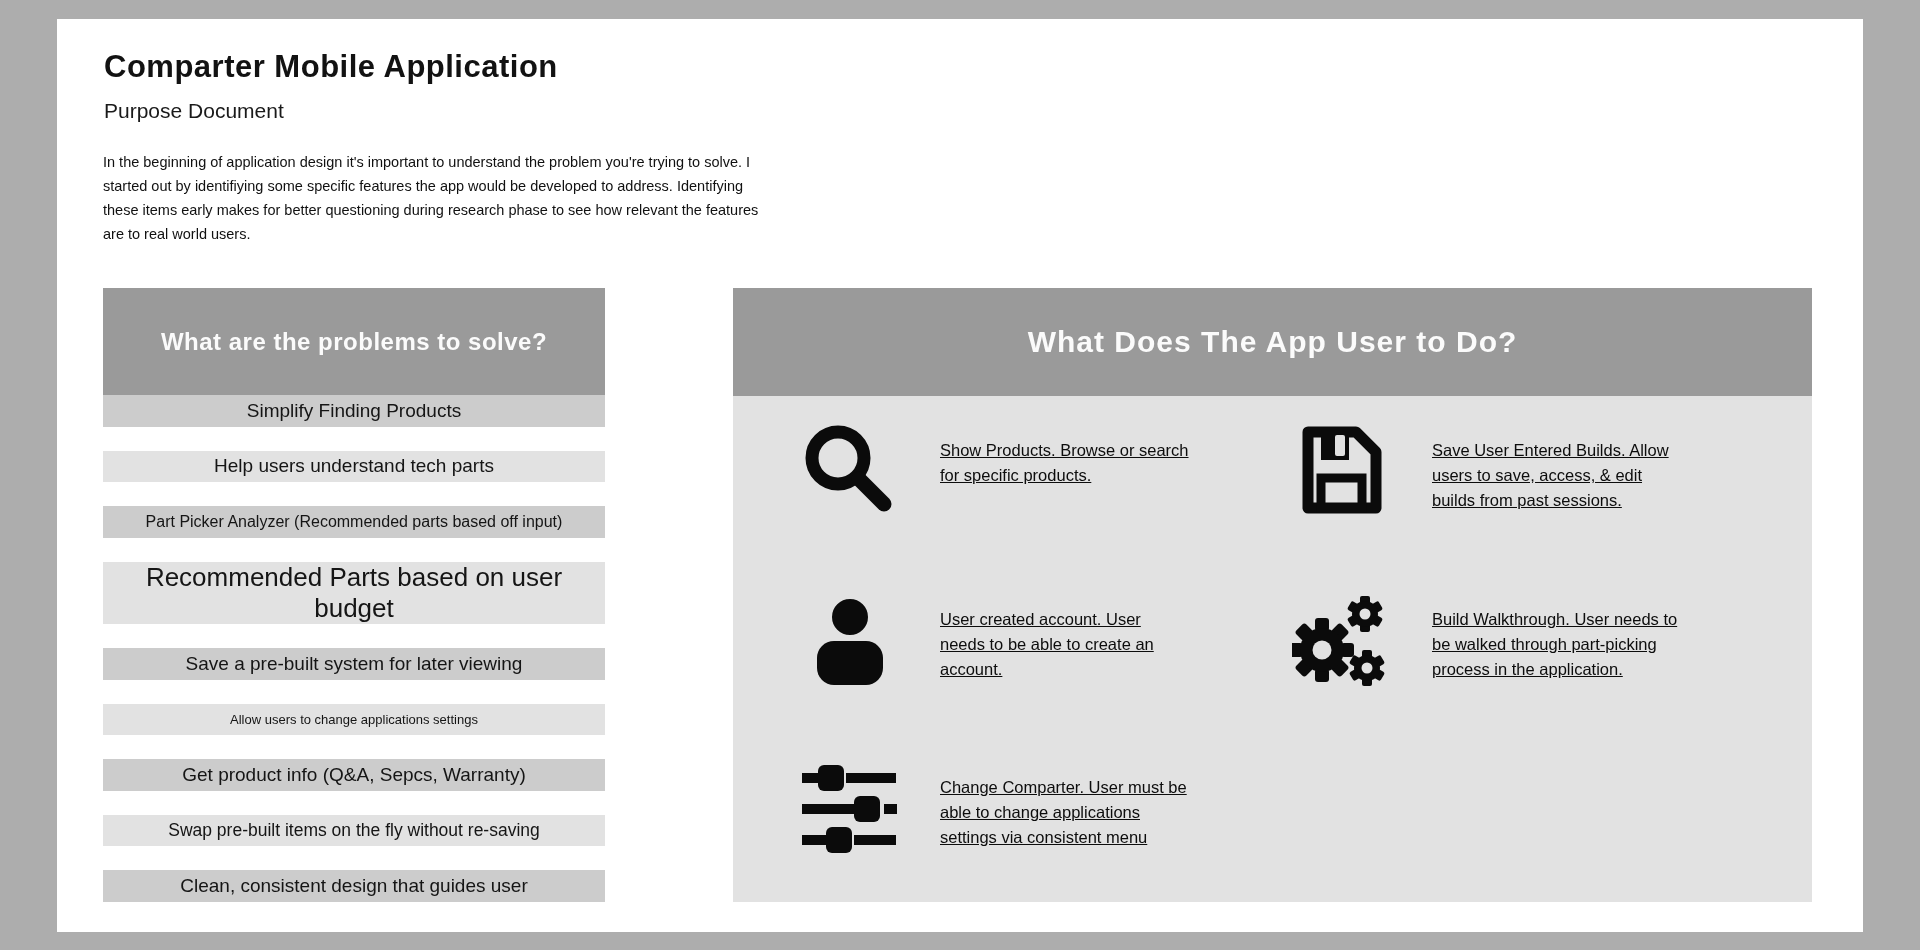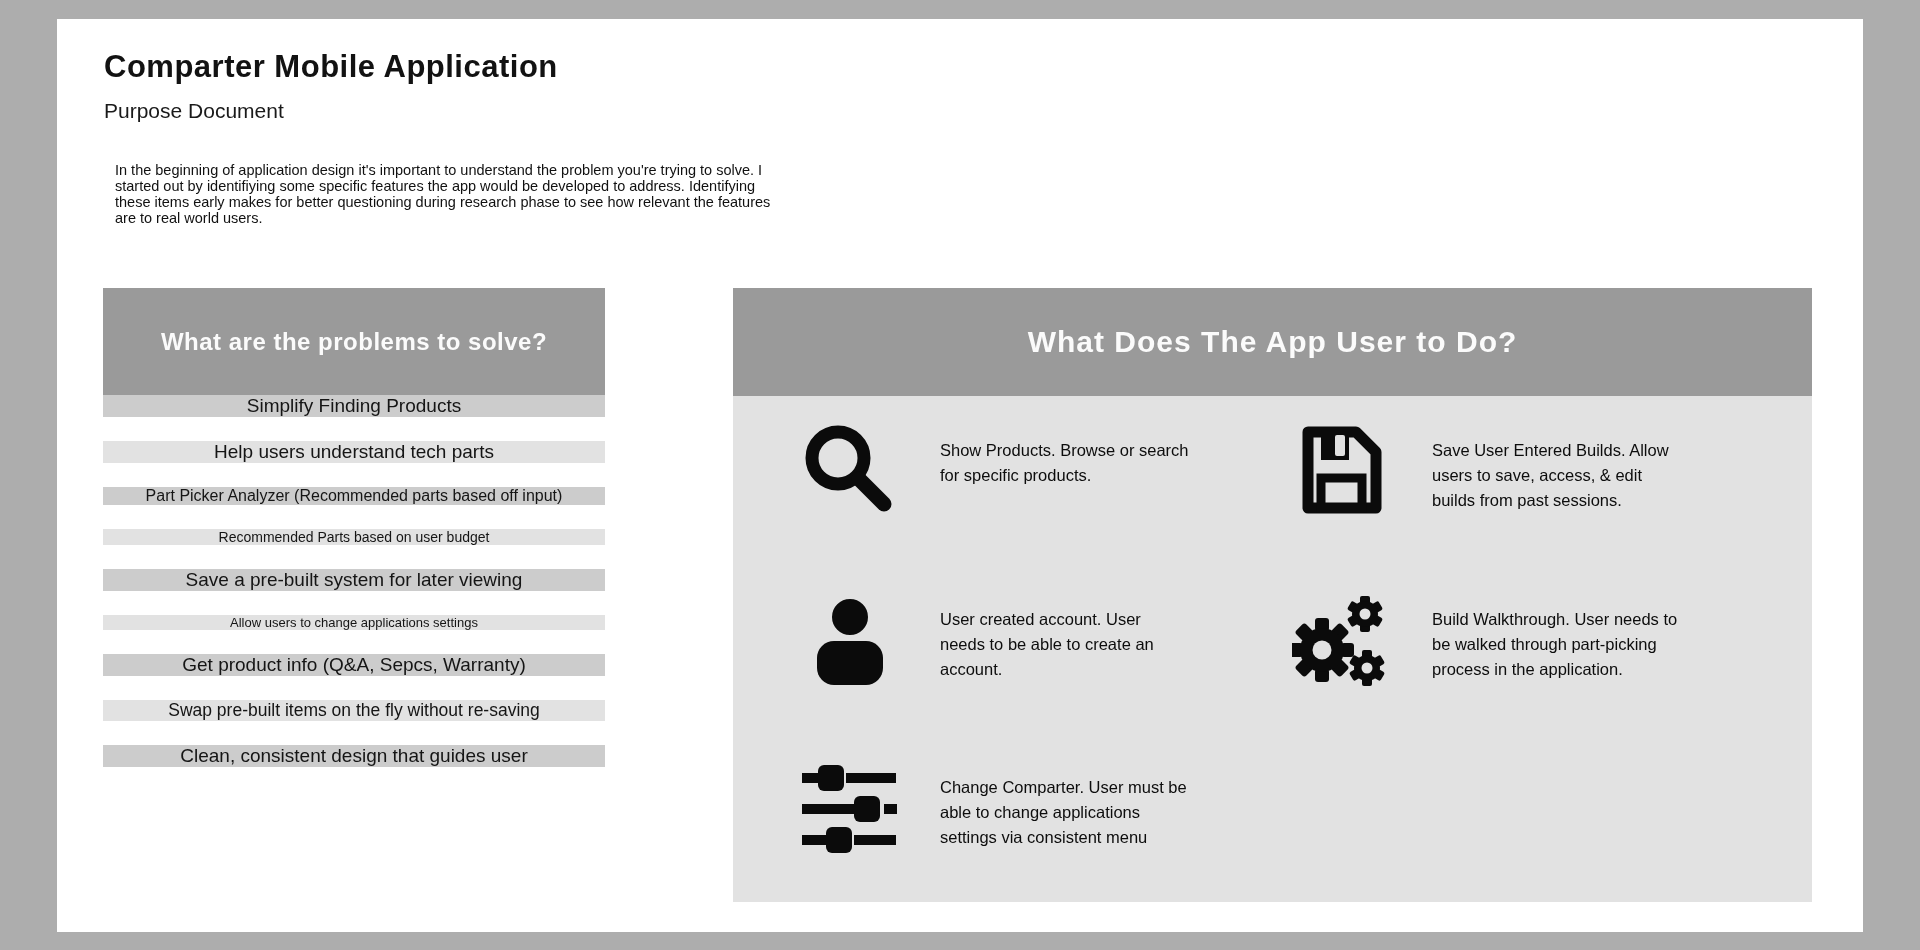--- a/index.html
+++ b/index.html
@@ -16,26 +16,26 @@
   }
   .title{
     position:absolute;left:47px;top:30px;margin:0;
     font-size:31px;font-weight:700;letter-spacing:.5px;color:#121212;
   }
   .subtitle{
     position:absolute;left:47px;top:80px;margin:0;
     font-size:21px;font-weight:400;color:#1a1a1a;
   }
   .intro{
-    position:absolute;left:46px;top:131px;margin:12px;
-    font-size:14.5px;line-height:16px;white-space:pre-line;color:#111;
+    position:absolute;left:46px;top:131px;margin:0;
+    font-size:14.5px;line-height:24px;white-space:pre-line;color:#111;
   }
   
   .problems{
-    position:absolute;left:46px;top:269px;width:502px;height:432px;
+    position:absolute;left:46px;top:269px;width:502px;height:614px;
     display:flex;flex-direction:column;
   }
   .panel-header{
     background:#9a9a9a;color:#fbfbfb;
     display:flex;align-items:center;justify-content:center;
     font-weight:700;
   }
   .problems .panel-header{
     height:107px;flex:0 0 107px;font-size:24px;letter-spacing:.5px;
   }
@@ -50,21 +50,21 @@
   .needs{
     position:absolute;left:676px;top:269px;width:1079px;height:614px;
     display:flex;flex-direction:column;
   }
   .needs .panel-header{
     height:108px;flex:0 0 108px;font-size:30px;letter-spacing:1px;
   }
   .needs .grid{
     flex:1;background:#e2e2e2;
     display:grid;grid-template-columns:492px 1fr;grid-template-rows:1fr 1fr 1fr;
-    padding-left:67px;box-sizing:border-box;
+    padding-left:67px;box-sizing:border-box;text-decoration:underline;
   }
   .cell{display:flex;align-items:flex-start;padding-top:22px;}
   .icon{width:100px;height:104px;flex:0 0 100px;display:block;}
   .icon svg{width:100%;height:100%;display:block;}
   .feature-text{
     margin:20px 0 0 40px;
     font-size:16.5px;line-height:25px;white-space:pre-line;color:#0d0d0d;
   }
 </style>
 </head>
@@ -78,21 +78,21 @@
 started out by identifiying some specific features the app would be developed to address. Identifying
 these items early makes for better questioning during research phase to see how relevant the features
 are to real world users.</p>
 
   <section class="problems">
     <header class="panel-header">What are the problems to solve?</header>
     <div class="rows">
       <div class="row" style="font-size: 19px;">Simplify Finding Products</div>
       <div class="row" style="font-size: 19px;">Help users understand tech parts</div>
       <div class="row" style="font-size: 16px;">Part Picker Analyzer (Recommended parts based off input)</div>
-      <div class="row" style="font-size: 14px;">Recommended Parts based on user budget</div>
+      <div class="row" style="font-size: 26px;">Recommended Parts based on user budget</div>
       <div class="row" style="font-size: 19px;">Save a pre-built system for later viewing</div>
       <div class="row" style="font-size: 13px;">Allow users to change applications settings</div>
       <div class="row" style="font-size: 19px;">Get product info (Q&amp;A, Sepcs, Warranty)</div>
       <div class="row" style="font-size: 17.5px;">Swap pre-built items on the fly without re-saving</div>
       <div class="row" style="font-size: 19px;">Clean, consistent design that guides user</div>
     </div>
   </section>
 
   <section class="needs">
     <header class="panel-header">What Does The App User to Do?</header>

